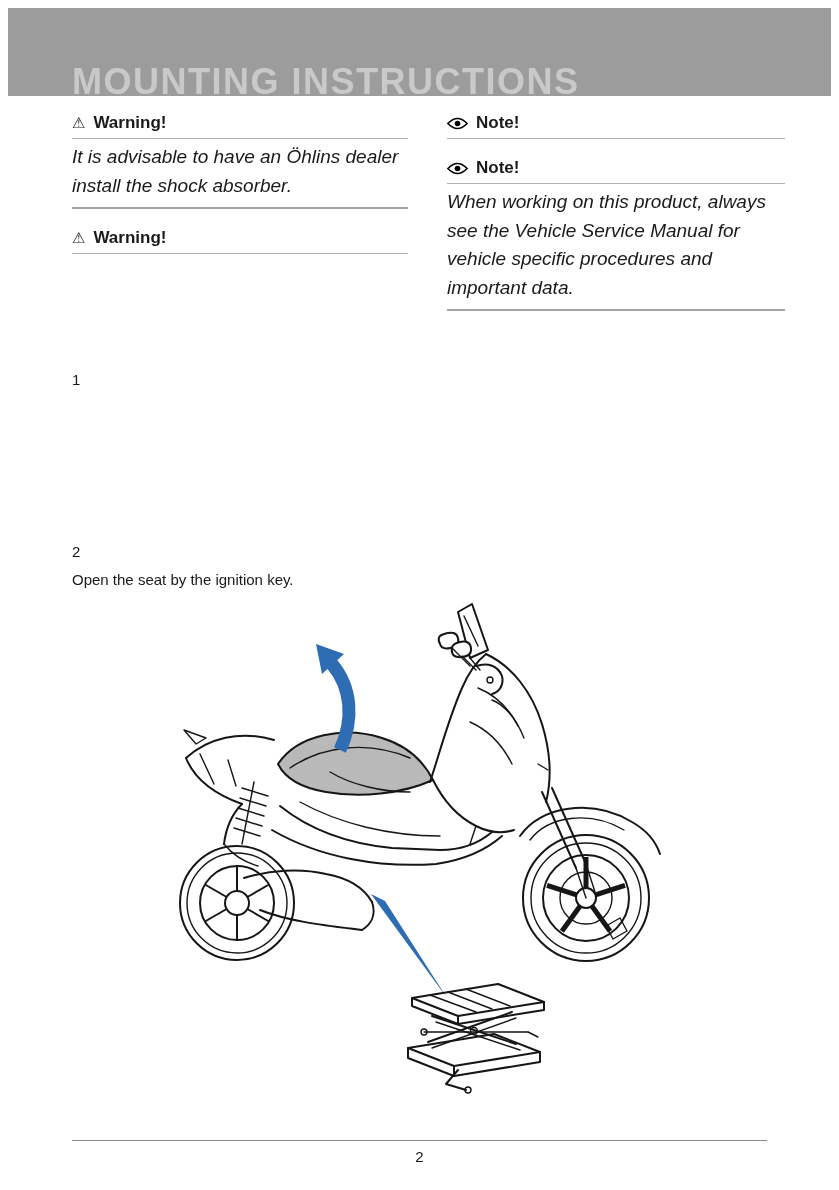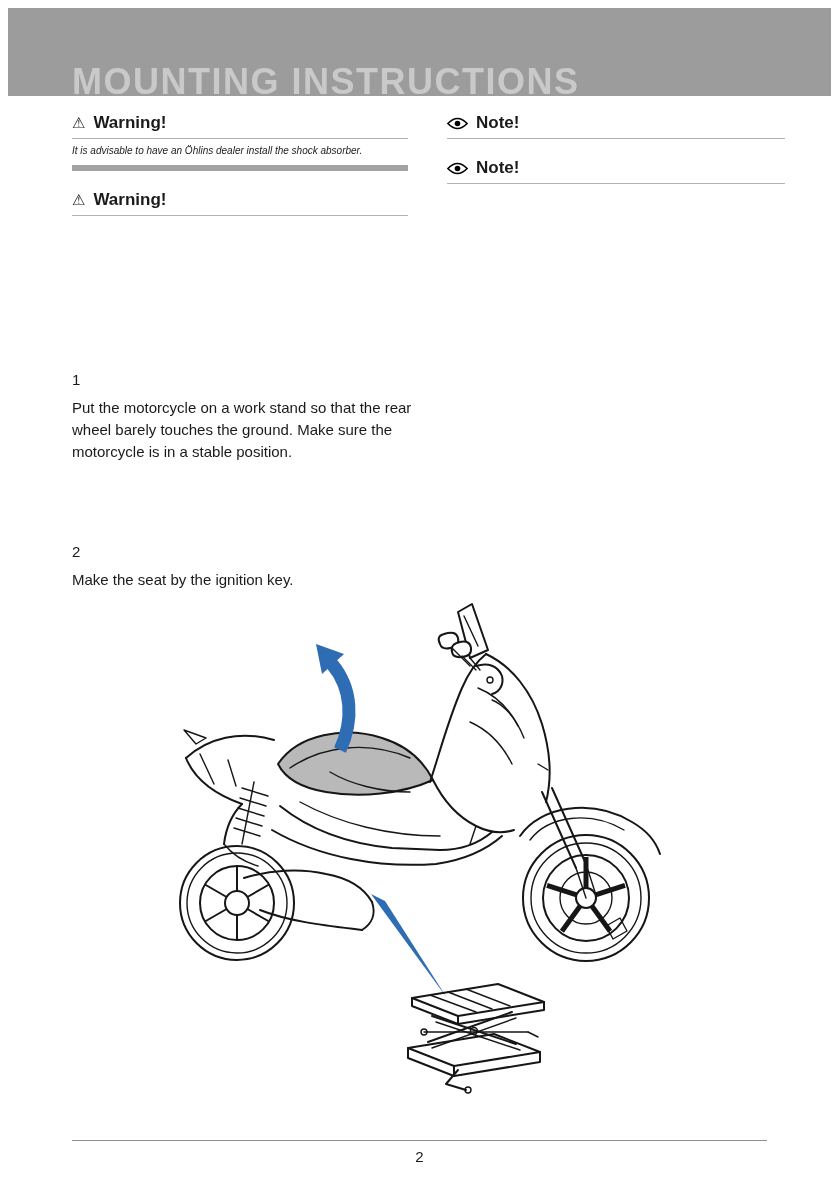--- a/index.html
+++ b/index.html
@@ -26,22 +26,22 @@
     display:flex;align-items:center;gap:8px;
     font-size:17px;font-weight:bold;
     padding-bottom:5px;border-bottom:1px solid #b3b3b3;
   }
   .warning-glyph{
     font-family:"DejaVu Sans","Liberation Sans",sans-serif;
     font-size:15px;font-weight:normal;line-height:1;
   }
   .eye-icon{display:inline-block;line-height:0;}
   .notice-body{
-    margin:0;font-style:italic;font-size:10px;line-height:1.5;
-    padding:4px 0 7px 0;border-bottom:6px solid #a3a3a3;
+    margin:0;font-style:italic;font-size:19px;line-height:1.5;
+    padding:4px 0 7px 0;border-bottom:2px solid #a3a3a3;
   }
   
   .step{position:absolute;left:72px;width:348px;}
   .step-1{top:371px;}
   .step-2{top:543px;}
   .step-number{font-size:15px;margin:0 0 9px 0;}
   .step-text{margin:0;font-size:15px;line-height:1.45;}
   
   .illustration{position:absolute;left:140px;top:592px;width:560px;height:520px;}
   .illustration svg{display:block;width:100%;height:100%;}
@@ -95,30 +95,30 @@
   <section class="notice">
     <div class="notice-heading">
       <span class="eye-icon">
         <svg width="21" height="13" viewBox="0 0 24 14">
           <path d="M1,7 Q12,-4.5 23,7 Q12,18.5 1,7 Z" fill="none" stroke="#000" stroke-width="1.8"></path>
           <circle cx="12" cy="7" r="3.2" fill="#000"></circle>
         </svg>
       </span>
       <span>Note!</span>
     </div>
+    <p class="notice-body">When working on this product, always see the Vehicle Service Manual for vehicle specific procedures and important data.</p>
   </section>
 </div>
 
 <div class="step step-1">
   <p class="step-number">1</p>
-  <p class="step-text">Put the motorcycle on a work stand so that the rear wheel barely touches the ground. Make sure the motorcycle is in a stable position.</p>
 </div>
 <div class="step step-2">
   <p class="step-number">2</p>
-  <p class="step-text">Make the seat by the ignition key.</p>
+  <p class="step-text">Open the seat by the ignition key.</p>
 </div>
 
 <div class="illustration">
   <svg viewBox="0 0 560 520">
 
     <g>
       <circle class="ln" cx="97" cy="311" r="57"></circle>
       <circle class="ln-thin" cx="97" cy="311" r="50"></circle>
       <circle class="ln" cx="97" cy="311" r="37"></circle>
       <circle class="ln" cx="97" cy="311" r="12"></circle>

